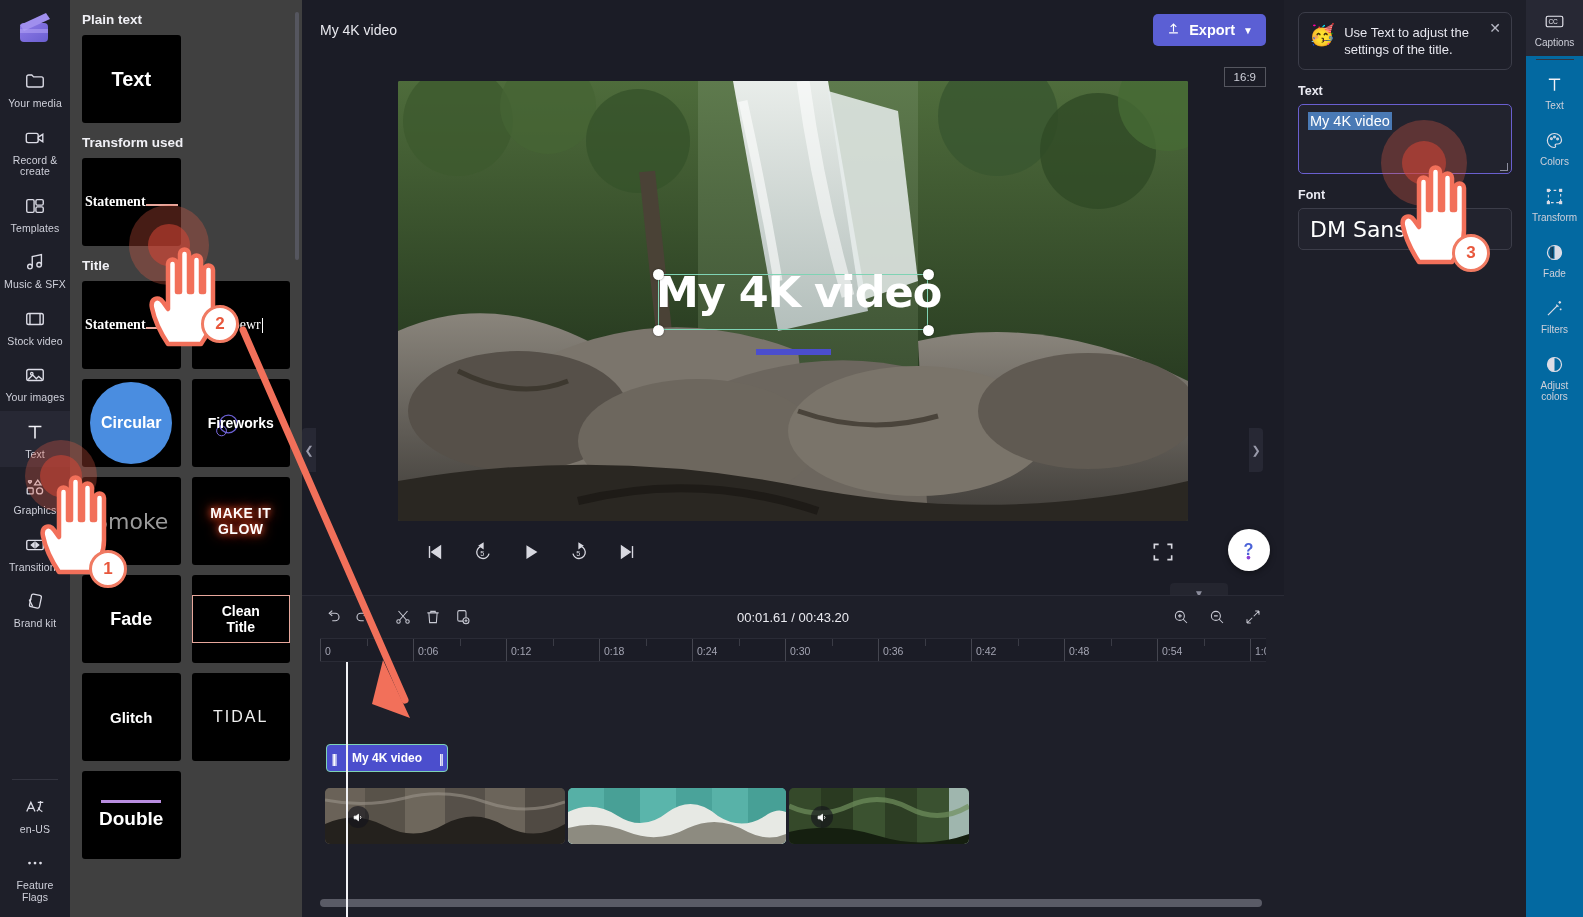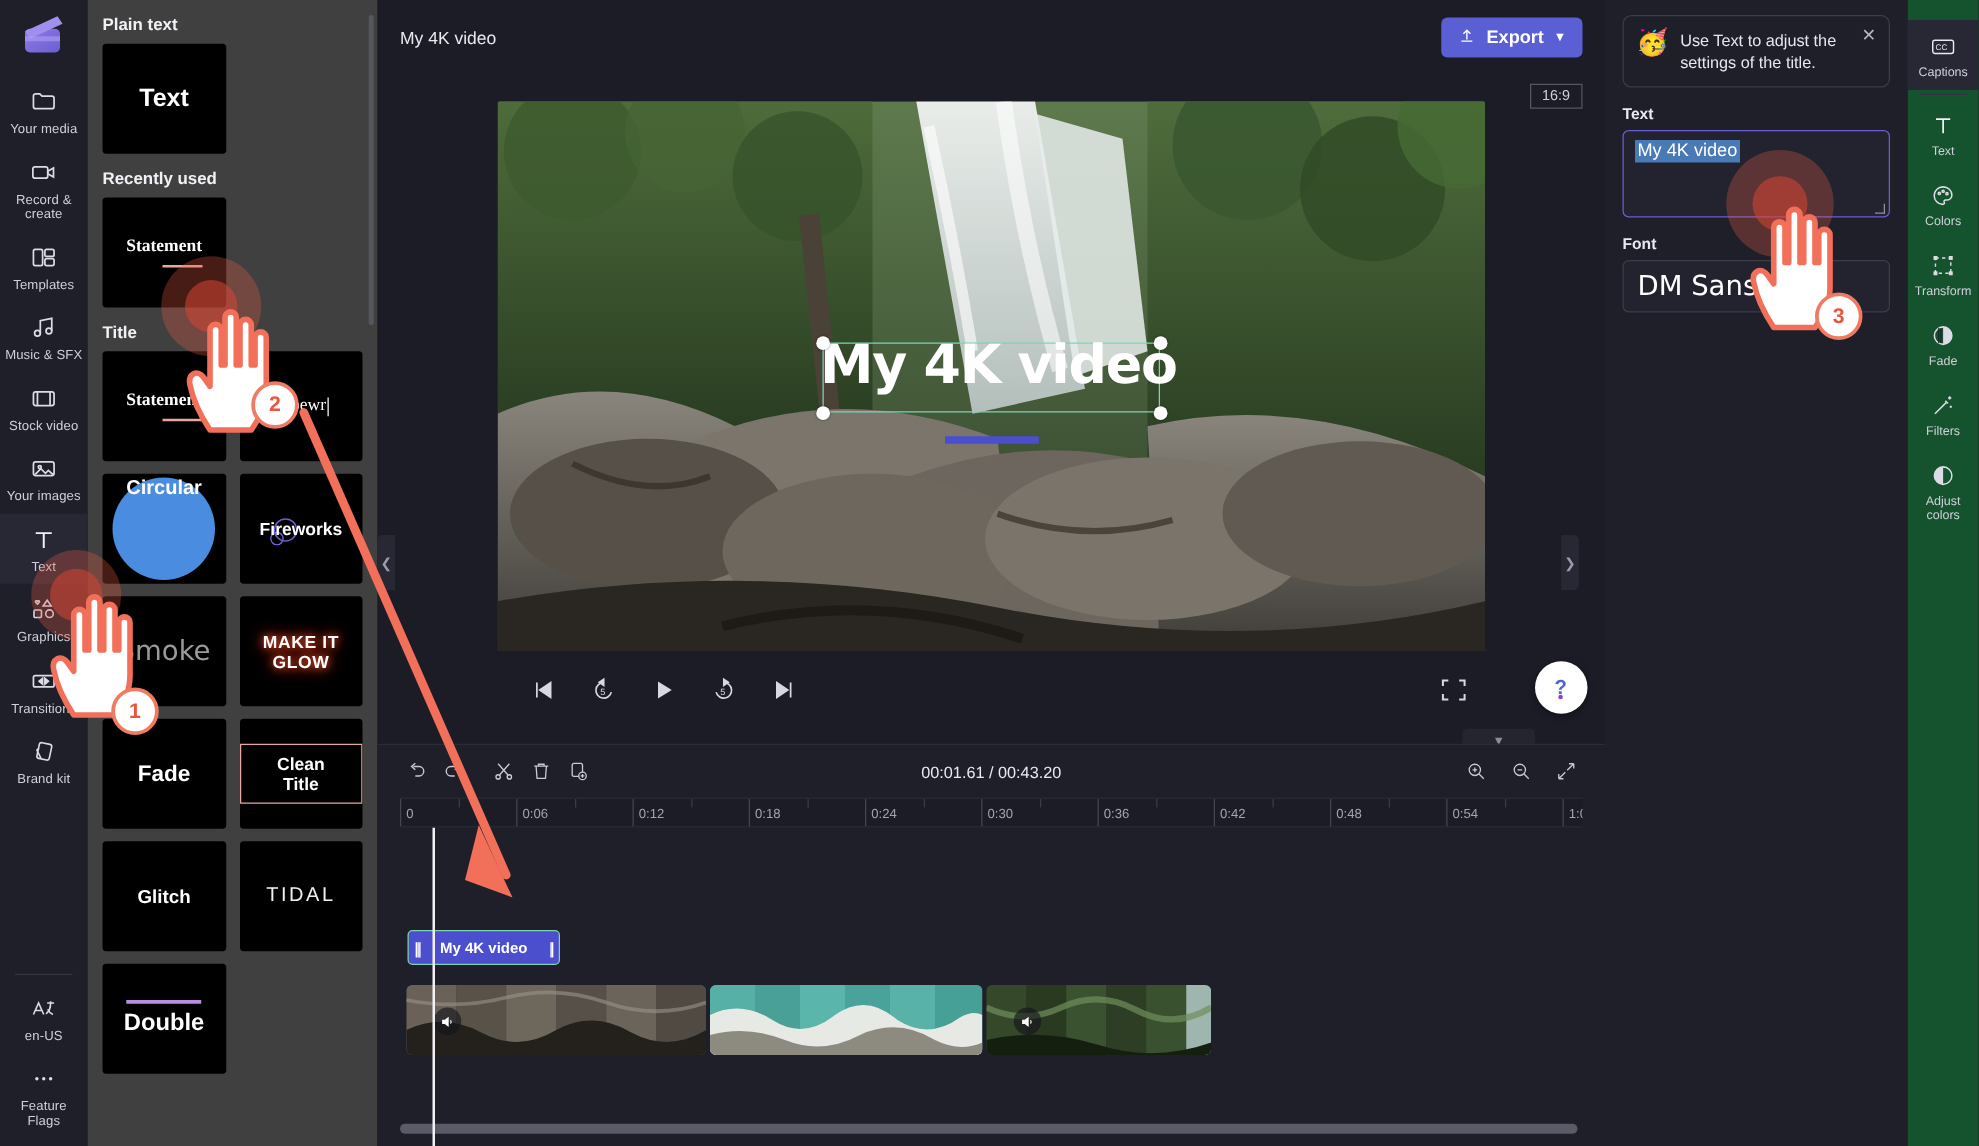--- a/index.html
+++ b/index.html
@@ -27,26 +27,26 @@
            overflow:hidden; padding:0 12px; }
   .panel-h { font-size:13.5px; font-weight:bold; color:#f0f0f5; margin:12px 0 8px; }
   .tiles { display:grid; grid-template-columns:1fr 1fr; gap:10px 11px; }
   .tile { height:88px; background:#000; border-radius:3px; display:flex;
           align-items:center; justify-content:center; position:relative;
           overflow:hidden; cursor:pointer; }
   .tile.wide { grid-column:1 / 2; }
   .t-text { font-size:20px; font-weight:bold; color:#fff; }
   .t-state { font-size:14px; font-weight:bold; color:#fff; font-family:"Liberation Serif", serif; }
   .t-uline { width:32px; height:2px; background:#e8a79c; margin-top:6px; }
-  .t-stack { display:flex; flex-direction:column; align-items:flex-end; }
+  .t-stack { display:flex; align-items:center; }
   .t-typewr { font-size:14px; color:#fff; font-family:"Liberation Serif",serif; }
   .t-caret { display:inline-block; width:1.5px; height:15px; background:#fff;
              vertical-align:-2px; margin-left:1px; }
   .t-circle { width:82px; height:82px; border-radius:50%; background:#4a8de0;
-              display:flex; align-items:flex-start; justify-content:center; }
+              display:flex; align-items:center; justify-content:center; }
   .t-circle span { font-size:16px; font-weight:bold; color:#fff; }
   .t-groovy { font-size:18px; font-weight:bold; color:#fff; letter-spacing:-.5px;
               text-shadow:1.5px 0 0 #e46a6a; }
   .t-fire { font-size:14px; font-weight:bold; color:#fff; }
   .t-smoke { font-size:22px; color:#9a9a9a; font-family:"DejaVu Sans",sans-serif;
              filter:blur(.5px); }
   .t-glow { font-size:14px; font-weight:bold; color:#fff; text-align:center;
             line-height:16px; letter-spacing:.5px;
             text-shadow:0 0 7px #ff5a3c, 0 0 14px #ff3c14; }
   .t-fade { font-size:18px; font-weight:bold; color:#fff; }
@@ -164,22 +164,22 @@
   .p-area { height:70px; border:1.2px solid #6a5fd0; border-radius:5px;
      background:#22232e; padding:7px 9px; position:relative; cursor:text; }
   .p-area .sel { background:#4a7ab5; color:#fff; font-size:14.5px; padding:1px 2px; }
   .p-resize { position:absolute; right:3px; bottom:2px; width:8px; height:8px;
      border-right:1.2px solid #8e8fa0; border-bottom:1.2px solid #8e8fa0; }
   .p-font { height:42px; border:1px solid #3c3d49; border-radius:5px;
      background:#22232e; display:flex; align-items:center; padding:0 11px;
      font-size:22px; color:#fff; font-family:"DejaVu Sans",sans-serif; cursor:pointer; }
 
   
-  .irail { width:57px; flex:0 0 57px; background:#14532d; display:flex;
-           flex-direction:column; align-items:center; padding-top:16px; }
+  .irail { width:57px; flex:0 0 57px; background:#0369a1; display:flex;
+           flex-direction:column; align-items:center; padding-top:0; }
   .ir-item { width:57px; padding:10px 2px 8px; display:flex; flex-direction:column;
      align-items:center; gap:5px; cursor:pointer; }
   .ir-item.active { background:#272834; }
   .ir-ico { width:22px; height:22px; display:flex; align-items:center; justify-content:center; }
   .ir-ico svg { width:21px; height:21px; }
   .ir-lbl { font-size:10px; line-height:11px; text-align:center; color:#cfd0da; }
   .ir-div { width:38px; height:1px; background:#33343f; margin:3px 0; }
 
   
   .anno { position:absolute; pointer-events:none; z-index:40; }
@@ -331,21 +331,21 @@
   </div>
 
   <div class="panel">
     <div class="panel-h">Plain text</div>
     <div class="tiles">
       <div class="tile wide">
         <span class="t-text">Text</span>
       </div>
     </div>
 
-    <div class="panel-h">Recently used</div>
+    <div class="panel-h">Transform used</div>
     <div class="tiles">
       <div class="tile wide">
         <span class="t-stack">
           <span class="t-state">Statement</span>
           <span class="t-uline"></span>
         </span>
       </div>
     </div>
 
     <div class="panel-h">Title</div>

